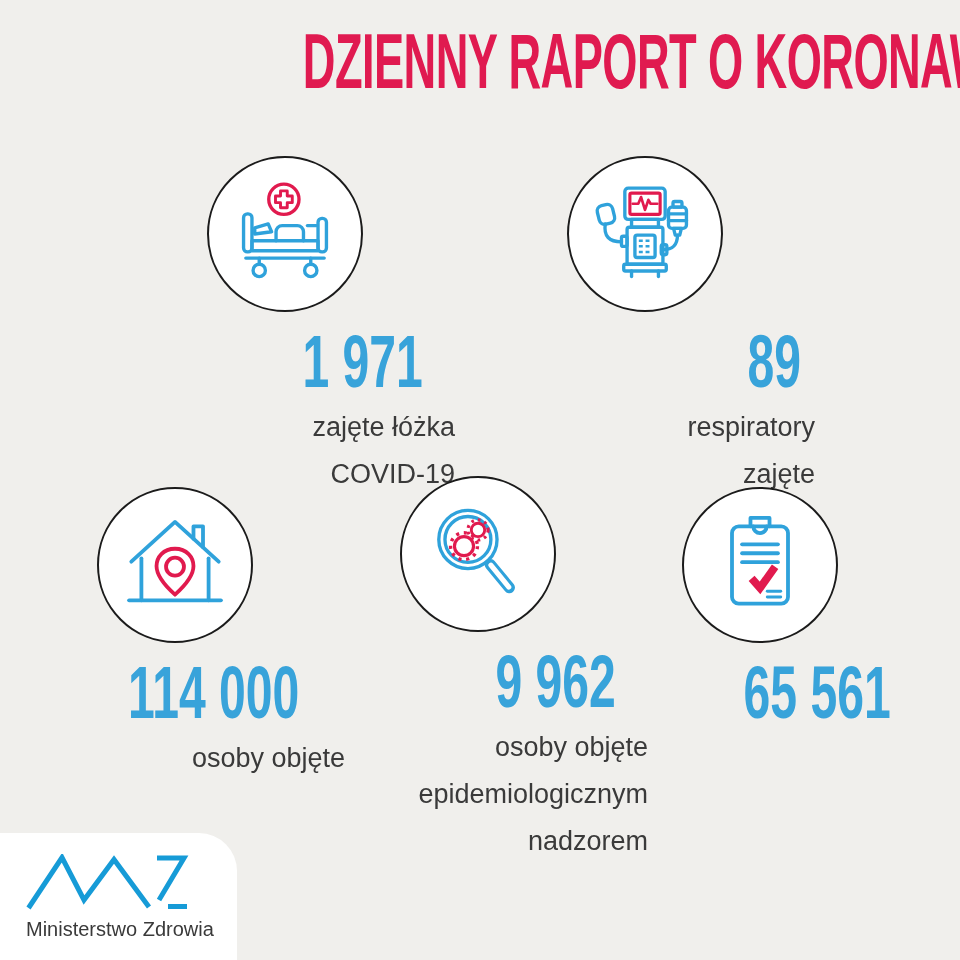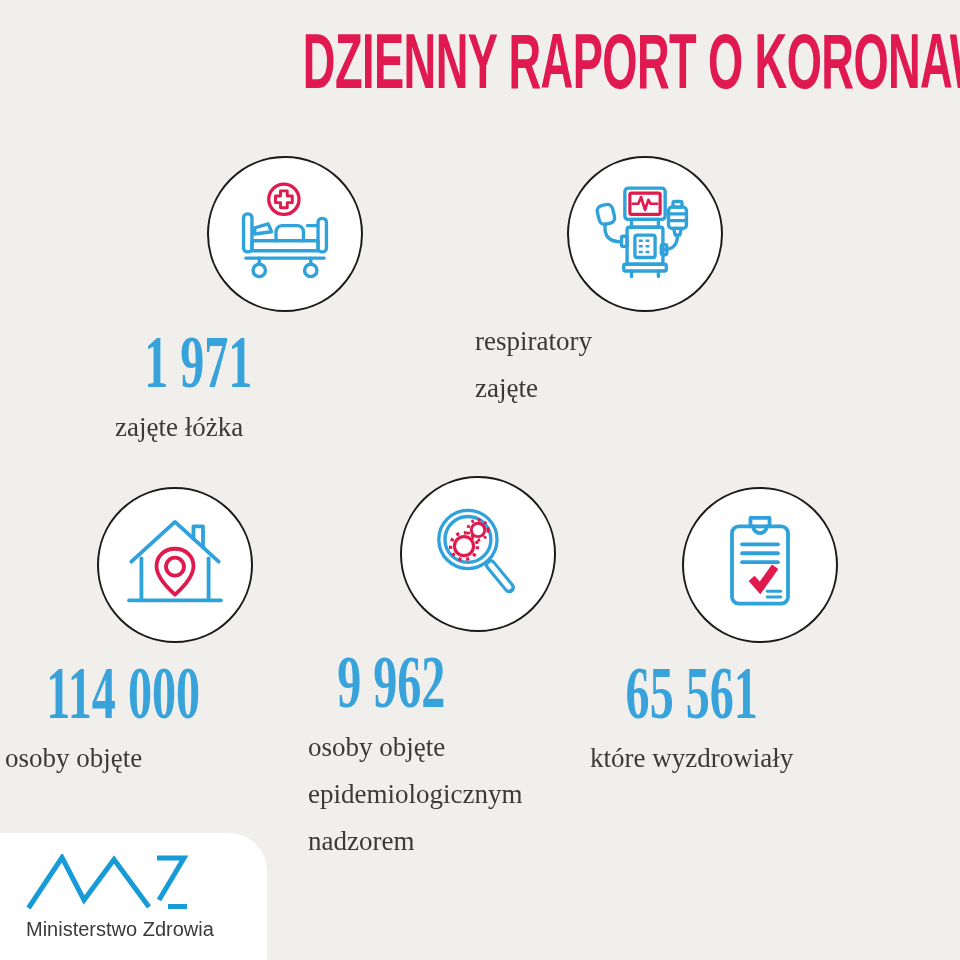--- a/index.html
+++ b/index.html
@@ -22,21 +22,21 @@
     overflow:hidden;
   }
   .canvas{position:absolute;inset:0;background:var(--background);}
   .title{
     position:absolute;top:22px;left:0;width:960px;
     text-align:center;white-space:nowrap;
     color:var(--title-red);
     font-size:78px;font-weight:700;line-height:78px;
   }
   .title .squeeze{display:inline-block;transform:scaleX(0.58);transform-origin:50% 50%;letter-spacing:-1px;}
-  .stat{position:absolute;width:340px;text-align:left;font-family:Liberation Serif, serif;}
+  .stat{position:absolute;width:340px;text-align:right;}
   .stat .circle{
     width:156px;height:156px;border-radius:50%;
     background:var(--card-white);
     border:2px solid var(--circle-border);
     margin:0 auto;
     display:flex;align-items:center;justify-content:center;
   }
   .stat .value{
     margin-top:14px;
     color:var(--number-blue);
@@ -53,21 +53,21 @@
   #stat-0{left:115px;top:156px;}
   #stat-1{left:475px;top:156px;}
   #stat-2{left:5px;top:487px;}
   #stat-3{left:308px;top:476px;}
   #stat-4{left:590px;top:487px;}
   .icon-svg{width:112px;height:112px;display:block;}
   .icon-svg .blue{stroke:var(--icon-blue);}
   .icon-svg .red{stroke:var(--icon-red);}
   .icon-svg .hollow{stroke:var(--card-white);}
   .footer-card{
-    position:absolute;left:0;bottom:0;width:267px;height:127px;
+    position:absolute;left:0;bottom:0;width:237px;height:127px;
     background:var(--card-white);
     border-top-right-radius:38px;
   }
   .logo-mark{position:absolute;left:26px;top:21px;width:164px;height:56px;}
   .logo-mark svg{width:164px;height:56px;display:block;stroke:var(--logo-blue);}
   .logo-text{
     position:absolute;left:26px;top:84px;
     color:var(--text-dark);font-size:20px;line-height:24px;white-space:nowrap;
   }
 </style>
@@ -96,20 +96,21 @@
         </g>
         <g class="red" stroke-width="3">
           <circle cx="49" cy="19" r="13.5"></circle>
           <path stroke-width="2.6" d="M46 11.5 h6 v4.5 h4.5 v6 h-4.5 v4.5 h-6 v-4.5 h-4.5 v-6 h4.5 Z"></path>
         </g>
       </svg>
     </div>
     <div class="value"><span class="squeeze">1 971</span></div>
     <div class="label">
       <span>zajęte łóżka</span>
+      <span>COVID-19</span>
     </div>
   </div>
 
   <div class="stat" id="stat-1">
     <div class="circle">
       <svg class="icon-svg" viewBox="0 0 100 100" fill="none" stroke-linecap="round" stroke-linejoin="round">
         <g class="blue" stroke-width="3">
           <rect x="32" y="9" width="36" height="28" rx="3"></rect>
           <rect x="38" y="37" width="24" height="7"></rect>
           <rect x="34" y="44" width="32" height="33" rx="2"></rect>
@@ -132,20 +133,21 @@
           <path d="M75.5 45 L82.5 45 L81 51 L77 51 Z"></path>
           <path d="M79 51 C79 61 74 64 66 64"></path>
           <rect x="64.5" y="59.5" width="5" height="9" rx="1.5"></rect>
         </g>
         <g class="red">
           <rect stroke-width="2.8" x="36.5" y="13.5" width="27" height="19" rx="1.5"></rect>
           <polyline stroke-width="2.4" points="39,23 44,23 46.5,17 50,28.5 53,19.5 55,23 61,23"></polyline>
         </g>
       </svg>
     </div>
+    <div class="value"><span class="squeeze">89</span></div>
     <div class="label">
       <span>respiratory</span>
       <span>zajęte</span>
     </div>
   </div>
 
   <div class="stat" id="stat-2">
     <div class="circle">
       <svg class="icon-svg" viewBox="0 0 100 100" fill="none" stroke-linecap="round" stroke-linejoin="round">
         <g class="blue" stroke-width="3.4">
@@ -203,21 +205,20 @@
           <line x1="34" y1="39.5" x2="66" y2="39.5"></line>
           <line x1="34" y1="47.5" x2="66" y2="47.5"></line>
           <line x1="56.5" y1="73.5" x2="68.5" y2="73.5" stroke-width="2.6"></line>
           <line x1="56.5" y1="78.5" x2="68.5" y2="78.5" stroke-width="2.6"></line>
         </g>
         <path class="red" d="M42.5 62 L50 70.5 L63.5 51.5" stroke-width="7" stroke-linecap="butt" stroke-linejoin="miter"></path>
       </svg>
     </div>
     <div class="value"><span class="squeeze">65 561</span></div>
     <div class="label">
-      <span>które wyzdrowiały</span>
     </div>
   </div>
 
   <div class="footer-card">
     <div class="logo-mark">
       <svg viewBox="0 0 164 56" fill="none" stroke-width="5" stroke-linecap="butt" stroke-linejoin="miter">
         <polyline points="2.5,54 36,3.5 58,46 88,5.5 123,53"></polyline>
         <polyline points="131,4 158,4 133,46"></polyline>
         <line x1="142" y1="52.5" x2="161" y2="52.5"></line>
       </svg>

